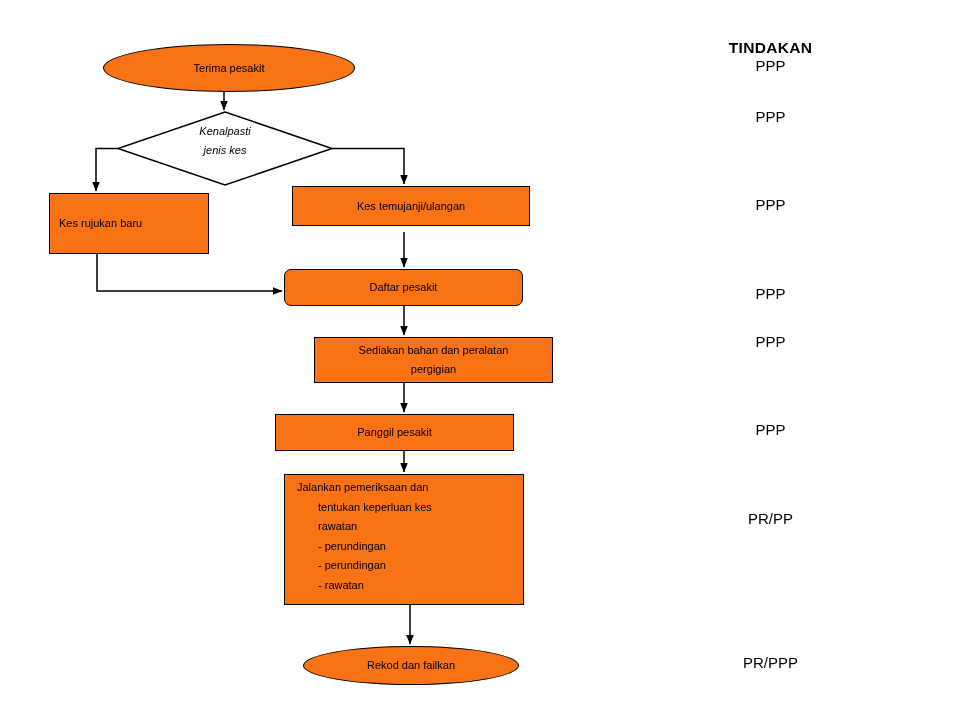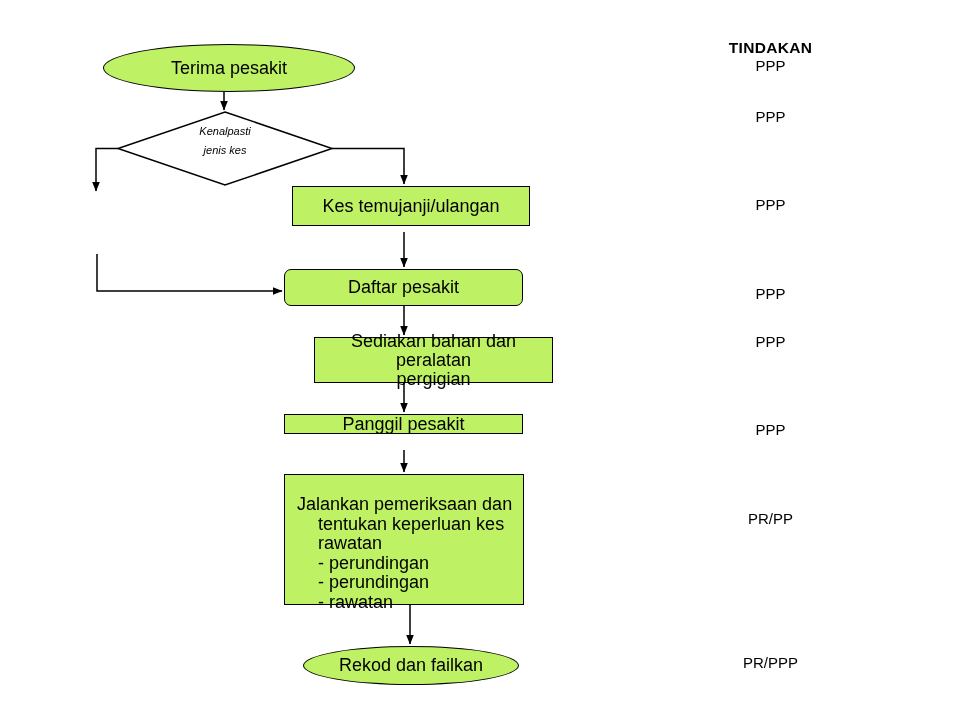--- a/index.html
+++ b/index.html
@@ -2,29 +2,29 @@
 <html><head>
 <meta charset="utf-8">
 <style>
   html,body{margin:0;padding:0;background:#fff;}
   .canvas{
     position:relative;width:960px;height:720px;background:#ffffff;
     font-family:"Liberation Sans",sans-serif;color:#000;overflow:hidden;
   }
   .layer{position:absolute;left:0;top:0;width:960px;height:720px;}
   .node{
-    position:absolute;border:1.5px solid #000;background:#bef264;
+    position:absolute;border:1.5px solid #000;background:#f97316;
     display:flex;align-items:center;justify-content:center;
-    font-size:18px;line-height:19px;text-align:center;box-sizing:border-box;
+    font-size:11px;line-height:19px;text-align:center;box-sizing:border-box;
   }
   .ellipse{border-radius:50%;}
   .txt{position:absolute;font-size:11px;line-height:19px;font-style:italic;}
   .col2{position:absolute;left:700px;width:141px;text-align:center;font-size:15px;line-height:18px;}
   .hdr{font-weight:bold;font-size:15.5px;letter-spacing:0.3px;}
-  .exa{display:block;padding-top:20px;line-height:19.5px;text-align:left;}
+  .exa{display:block;padding-top:3px;line-height:19.5px;text-align:left;}
   .exa .l1{padding-left:12px;}
   .exa .ln{padding-left:33px;}
 </style>
 </head>
 <body>
 
 <div class="canvas">
 
   <svg class="layer" width="960" height="720" viewBox="0 0 960 720">
     <defs>
@@ -50,35 +50,38 @@
 
   <div class="node ellipse" style="left:103px;top:44px;width:252px;height:48px;">
     <span>Terima pesakit</span>
   </div>
 
   <div class="txt" style="left:150px;top:122px;width:150px;text-align:center;">
     <div>Kenalpasti</div>
     <div>jenis kes</div>
   </div>
 
+  <div class="node" style="left:49px;top:193px;width:160px;height:61px;justify-content:flex-start;padding-left:9px;text-align:left;">
+    <span>Kes rujukan baru</span>
+  </div>
 
   <div class="node" style="left:292px;top:186px;width:238px;height:40px;">
     <span>Kes temujanji/ulangan</span>
   </div>
 
   <div class="node" style="left:284px;top:269px;width:239px;height:37px;border-radius:7px;">
     <span>Daftar pesakit</span>
   </div>
 
   <div class="node" style="left:284px;top:337px;width:239px;height:46px;flex-direction:column;margin-left:30px;">
     <div>Sediakan bahan dan peralatan</div>
     <div>pergigian</div>
   </div>
 
-  <div class="node" style="left:284px;top:414px;width:239px;height:20px;align-items:center;">
+  <div class="node" style="left:275px;top:414px;width:239px;height:37px;align-items:center;">
     <span>Panggil pesakit</span>
   </div>
 
   <div class="node exa" style="left:284px;top:474px;width:240px;height:131px;">
     <div class="l1">Jalankan pemeriksaan dan</div>
     <div class="ln">tentukan keperluan kes</div>
     <div class="ln">rawatan</div>
     <div class="ln">- perundingan</div>
     <div class="ln">- perundingan</div>
     <div class="ln">- rawatan</div>

